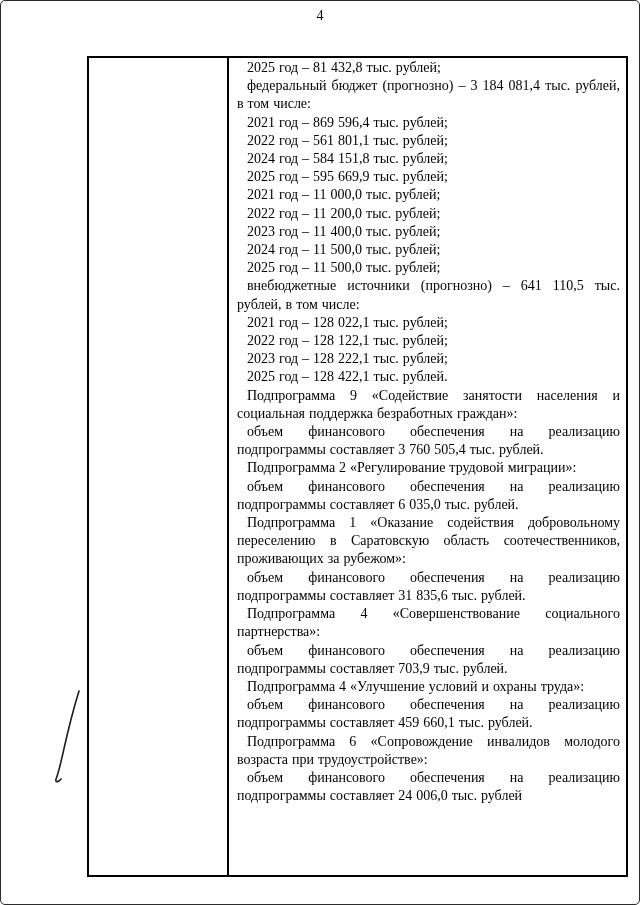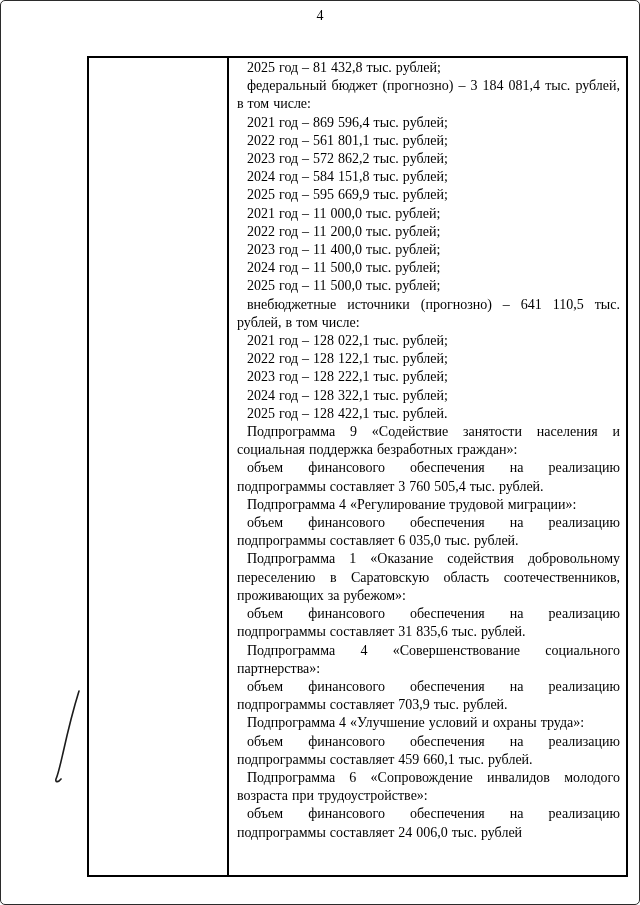--- a/index.html
+++ b/index.html
@@ -78,37 +78,35 @@
     <path d="M 30 4 C 25 20 18 48 14 66 C 11 79 9 88 7 92 C 6 95 9 96 12 92" fill="none" stroke="#1c1c1c" stroke-width="1.6" stroke-linecap="round"></path>
   </svg>
 
   <div class="doc-table">
     <div class="left-cell"></div>
     <div class="right-cell">
         <p>2025 год – 81&nbsp;432,8 тыс. рублей;</p>
         <p>федеральный бюджет (прогнозно) – 3&nbsp;184&nbsp;081,4 тыс. рублей, в том числе:</p>
         <p>2021 год – 869&nbsp;596,4 тыс. рублей;</p>
         <p>2022 год – 561&nbsp;801,1 тыс. рублей;</p>
-        <p>2023 год – 572&nbsp;862,2 тыс. рублей;</p>
         <p>2024 год – 584&nbsp;151,8 тыс. рублей;</p>
         <p>2025 год – 595&nbsp;669,9 тыс. рублей;</p>
         <p>2021 год – 11&nbsp;000,0 тыс. рублей;</p>
         <p>2022 год – 11&nbsp;200,0 тыс. рублей;</p>
         <p>2023 год – 11&nbsp;400,0 тыс. рублей;</p>
         <p>2024 год – 11&nbsp;500,0 тыс. рублей;</p>
         <p>2025 год – 11&nbsp;500,0 тыс. рублей;</p>
         <p>внебюджетные источники (прогнозно) – 641&nbsp;110,5 тыс. рублей, в том числе:</p>
         <p>2021 год – 128&nbsp;022,1 тыс. рублей;</p>
         <p>2022 год – 128&nbsp;122,1 тыс. рублей;</p>
         <p>2023 год – 128&nbsp;222,1 тыс. рублей;</p>
-        <p>2024 год – 128&nbsp;322,1 тыс. рублей;</p>
         <p>2025 год – 128&nbsp;422,1 тыс. рублей.</p>
         <p>Подпрограмма 9 «Содействие занятости населения и социальная поддержка безработных граждан»:</p>
         <p>объем финансового обеспечения на реализацию подпрограммы составляет 3&nbsp;760&nbsp;505,4 тыс. рублей.</p>
-        <p>Подпрограмма 4 «Регулирование трудовой миграции»:</p>
+        <p>Подпрограмма 2 «Регулирование трудовой миграции»:</p>
         <p>объем финансового обеспечения на реализацию подпрограммы составляет 6&nbsp;035,0 тыс. рублей.</p>
         <p>Подпрограмма 1 «Оказание содействия добровольному переселению в Саратовскую область соотечественников, проживающих за рубежом»:</p>
         <p>объем финансового обеспечения на реализацию подпрограммы составляет 31&nbsp;835,6 тыс. рублей.</p>
         <p>Подпрограмма 4 «Совершенствование социального партнерства»:</p>
         <p>объем финансового обеспечения на реализацию подпрограммы составляет 703,9 тыс. рублей.</p>
         <p>Подпрограмма 4 «Улучшение условий и охраны труда»:</p>
         <p>объем финансового обеспечения на реализацию подпрограммы составляет 459&nbsp;660,1 тыс. рублей.</p>
         <p>Подпрограмма 6 «Сопровождение инвалидов молодого возраста при трудоустройстве»:</p>
         <p>объем финансового обеспечения на реализацию подпрограммы составляет 24&nbsp;006,0 тыс. рублей</p>
       </div>

